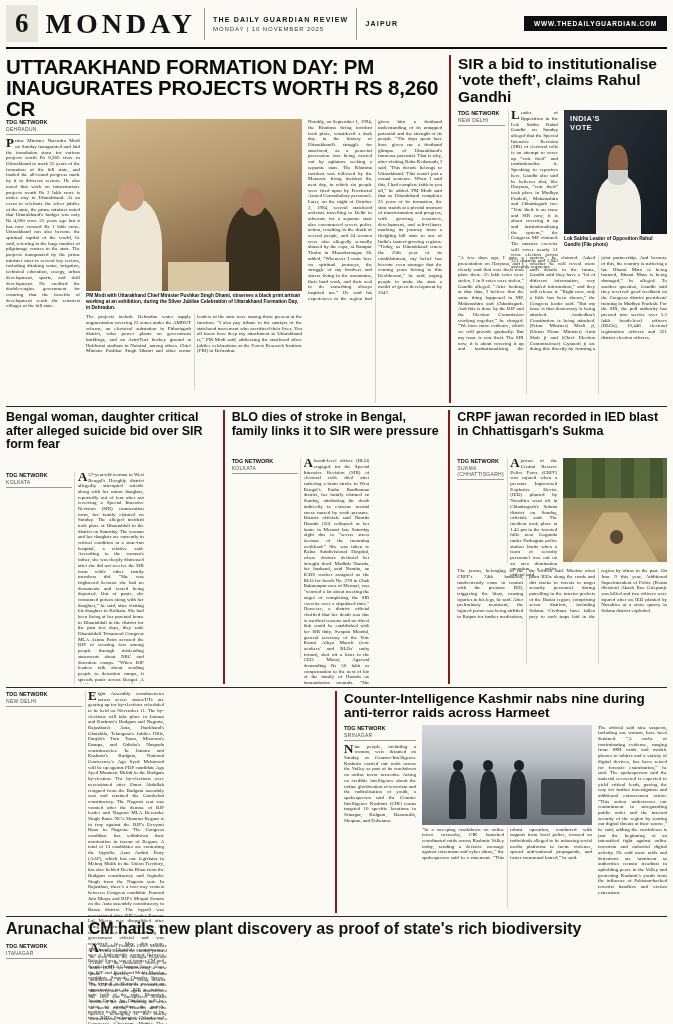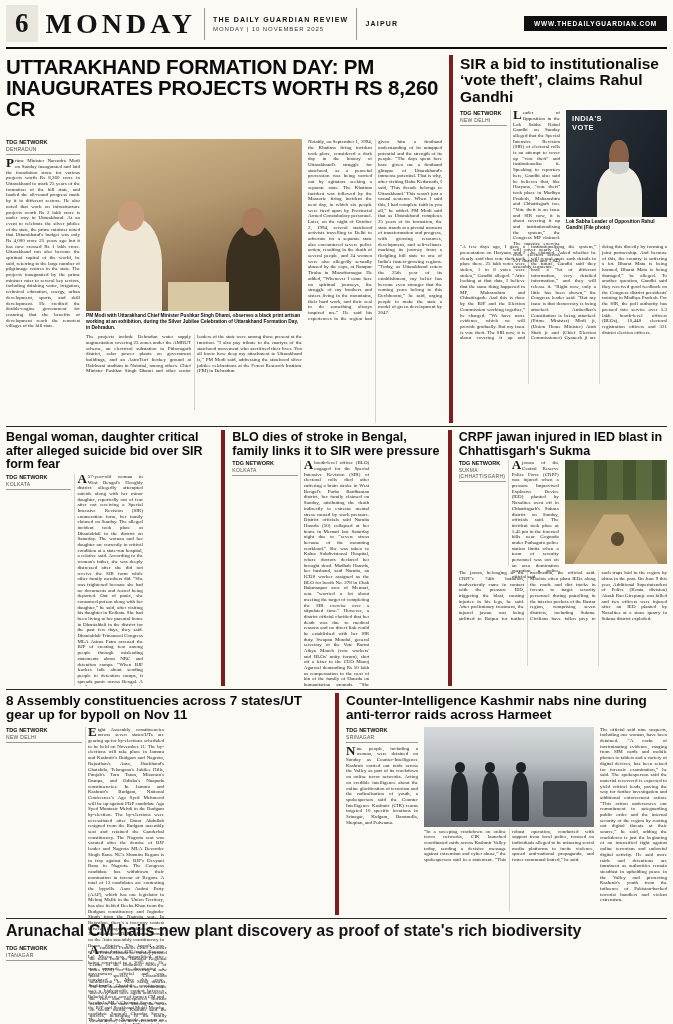--- a/index.html
+++ b/index.html
@@ -16,58 +16,58 @@
   .mh-info .pname{font:700 7px "Liberation Sans",sans-serif;letter-spacing:1.2px}
   .mh-info .pdate{font:6px "Liberation Sans",sans-serif;letter-spacing:.9px;color:#3a3a3a;margin-top:3px}
   .city{font:700 7px "Liberation Sans",sans-serif;letter-spacing:1.2px}
   .web{margin-left:auto;background:#101010;color:#fff;font:700 6.5px "Liberation Sans",sans-serif;
        letter-spacing:.8px;padding:4px 10px;align-self:center}
 
   
   .band{border-bottom:1px solid #2a2a2a;padding:3px 0;display:flex;gap:7px}
   .band:last-child{border-bottom:none}
   h1,h2,h3,h4{font-family:"Liberation Sans",sans-serif;color:#0c0c0c}
-  h1{font-size:20.5px;line-height:1.03;font-weight:800;letter-spacing:-.2px;margin:1px 0 20px}
+  h1{font-size:20.5px;line-height:1.03;font-weight:800;letter-spacing:-.2px;margin:1px 0 0}
   h2{font-size:15.5px;line-height:1.06;font-weight:800;margin:1px 0 5px}
-  h3{font-size:12.5px;line-height:1.08;font-weight:800;margin:1px 0 2px}
+  h3{font-size:12.5px;line-height:1.08;font-weight:800;margin:1px 0 20px}
   h4{font-size:13.5px;line-height:1.07;font-weight:800;margin:1px 0 4px}
   .h-bottom{font-size:16px;line-height:1.05;font-weight:800;margin:1px 0 5px;font-family:"Liberation Sans",sans-serif}
   .byline{font:700 5.5px "Liberation Sans",sans-serif;text-transform:uppercase;
           border-bottom:.6px solid #9c9c96;padding-bottom:2px;margin-bottom:3px;break-inside:avoid}
   .byline .loc{display:block;font-weight:400;font-size:5px;color:#50504c;margin-top:1px;letter-spacing:.3px}
   .btext{font-size:5px;line-height:1.14;text-align:justify;color:#1d1d1b;overflow:hidden}
   .dropcap::first-letter{float:left;font:700 13px/10px "Liberation Serif",serif;padding-right:1px}
   .cols2{column-count:2;column-gap:6px;column-rule:.5px solid #d7d4c9}
   .cols3{column-count:3;column-gap:6px;column-rule:.5px solid #d7d4c9}
   .cols4{column-count:4;column-gap:6px;column-rule:.5px solid #d7d4c9}
   .cols8{column-count:8;column-gap:6px;column-rule:.5px solid #d7d4c9}
   .caption{font:700 4.8px/1.25 "Liberation Sans",sans-serif;color:#0e0e0e;margin:2px 0 3px}
   .photo{position:relative;overflow:hidden;background:#8d8d8d}
-  .divL{border-left:4px solid #7f1d1d;padding-left:7px}
+  .divL{border-left:2px solid #7f1d1d;padding-left:7px}
 
   
   .art-utt{flex:0 0 436px}
   .utt-grid{display:flex;gap:6px;height:284px}
   .utt-c1{width:74px}
   .utt-c1 .btext{height:258px}
   .utt-c2{width:216px}
   .utt-c3{flex:1}
   .utt-c3 .btext{height:284px}
   .utt-center-text{height:76px}
   .photo-pm{height:172px;background:linear-gradient(165deg,#d2b88d 0%,#b4986f 40%,#8d704e 72%,#6d553b 100%)}
   .pm-f1{position:absolute;left:7%;bottom:-6%;width:28%;height:60%;background:#efe7d6;border-radius:44% 44% 6% 6%}
   .pm-h1{position:absolute;left:15%;bottom:47%;width:12%;height:17%;background:#c79d7e;border-radius:50%}
   .pm-f2{position:absolute;right:10%;bottom:-6%;width:25%;height:56%;background:#39301f;border-radius:44% 44% 6% 6%}
   .pm-h2{position:absolute;right:17%;bottom:44%;width:11%;height:16%;background:#a87c5d;border-radius:50%}
   .pm-table{position:absolute;left:38%;bottom:0;width:28%;height:17%;background:#d9c8a4}
   .art-sir{flex:1}
   .sir-top{display:flex;gap:6px;margin-bottom:4px}
   .sir-left{width:100px;height:130px}
   .sir-photo-wrap{flex:1}
-  .photo-rahul{height:107px;background:linear-gradient(120deg,#2d343c 0%,#20262d 55%,#151a20 100%)}
+  .photo-rahul{height:124px;background:linear-gradient(120deg,#2d343c 0%,#20262d 55%,#151a20 100%)}
   .poster-text{position:absolute;top:5px;left:6px;color:#f4f4f2;font:800 7.5px/1.15 "Liberation Sans",sans-serif;
                white-space:pre-line;letter-spacing:.4px}
   .rg-torso{position:absolute;left:31%;bottom:-8%;width:44%;height:56%;background:#f1eee5;border-radius:46% 46% 8% 8%}
   .rg-head{position:absolute;left:43%;bottom:42%;width:19%;height:30%;background:#8a6248;border-radius:48%}
   .rg-beard{position:absolute;left:43%;bottom:40%;width:19%;height:12%;background:#cfcfcb;border-radius:0 0 46% 46%}
   .sir-bottom{height:140px}
 
   
   .mid-art{flex:1 1 0;overflow:hidden}
   .flow-bengal{height:212px}
@@ -192,21 +192,21 @@
       <div class="cols3 flow-blo">
         <div class="byline">
           <span>TDG NETWORK</span>
           <span class="loc">KOLKATA</span>
         </div>
         <div class="btext dropcap">A booth-level officer (BLO) engaged for the Special Intensive Revision (SIR) of electoral rolls died after suffering a brain stroke in West Bengal's Purba Bardhaman district, her family claimed on Sunday, attributing the death indirectly to extreme mental stress caused by work pressure. District officials said Namita Hansda (50) collapsed at her home in Memari late Saturday night due to “severe stress because of the mounting workload.” She was taken to Kalna Subdivisional Hospital, where doctors declared her brought dead. Madhab Hansda, her husband, said Namita, an ICDS worker assigned as the BLO for booth No. 278 in Chak Bakmanpur area of Memari, was “worried a lot about meeting the target of completing the SIR exercise over a stipulated time.” However, a district official clarified that her death was due to medical reasons and no direct link could be established with her SIR duty. Swapan Mondal, general secretary of the Vote Karmi Aikya Manch (vote workers' and BLOs' unity forum), shot off a letter to the CEO Manoj Agarwal demanding Rs 50 lakh as compensation to the next of kin of the family of Hansda on humanitarian grounds. “She succumbed to death following excessive pressure of the job; it is the responsibility of the EC to stand by her family on compassionate grounds,” the forum said. Several BLO associations in the state have been complaining of immense work pressure in completing the house-to-house enumeration within the stipulated deadline, with many seeking an extension of the timeline for the revision exercise.</div>
       </div>
     </article>
 
     <article class="mid-art divL">
-      <h3>CRPF jawan injured in IED blast in Chhattisgarh's Sukma</h3>
+      <h3>CRPF jawan recorded in IED blast in Chhattisgarh's Sukma</h3>
       <div class="crpf-top">
         <div class="crpf-left cols2">
           <div class="byline">
             <span>TDG NETWORK</span>
             <span class="loc">SUKMA (CHHATTISGARH)</span>
           </div>
           <div class="btext dropcap">A jawan of the Central Reserve Police Force (CRPF) was injured when a pressure Improvised Explosive Device (IED) planted by Naxalites went off in Chhattisgarh's Sukma district on Sunday, officials said. The incident took place at 1.45 pm in the forested hills near Gogunda under Puthagufa police station limits when a team of security personnel was out on an area domination operation, a police official said.</div>
         </div>
         <div class="crpf-photo-wrap">
           <div class="photo photo-sukma">
@@ -215,21 +215,20 @@
             <div class="sk-crater"></div>
           </div>
         </div>
       </div>
       <div class="btext cols3 crpf-bottom">The jawan, belonging to the CRPF's 74th battalion, inadvertently came in contact with the pressure IED, triggering the blast, causing injuries in his legs, he said. After preliminary treatment, the injured jawan was being airlifted to Raipur for further medication, the official said. Maoists often plant IEDs along the roads and dirt tracks in forests to target security personnel during patrolling in the interior pockets of the Bastar region, comprising seven districts, including Sukma. Civilians have fallen prey to such traps laid in the region by ultras in the past. On June 9 this year, Additional Superintendent of Police (Konta division) Akash Rao Girepunje was killed and two officers were injured after an IED planted by Naxalites at a stone quarry in Sukma district exploded.</div>
     </article>
   </section>
 
   <section class="band">
     <article class="art-bypolls">
-      <h4>8 Assembly constituencies across 7 states/UT gear up for bypoll on Nov 11</h4>
       <div class="cols4 byp-flow">
         <div class="byline">
           <span>TDG NETWORK</span>
           <span class="loc">NEW DELHI</span>
         </div>
         <div class="btext dropcap">Eight Assembly constituencies across seven states/UTs are gearing up for by-elections scheduled to be held on November 11. The by-elections will take place in Jammu and Kashmir's Budgam and Nagrota, Rajasthan's Anta, Jharkhand's Ghatshila, Telangana's Jubilee Hills, Punjab's Tarn Taran, Mizoram's Dampa, and Odisha's Nuapada constituencies. In Jammu and Kashmir's Budgam, National Conference's Aga Syed Mehmood will be up against PDP candidate Aga Syed Muntazir Mehdi in the Budgam by-election. The by-elections were necessitated after Omar Abdullah resigned from the Budgam assembly seat and retained the Ganderbal constituency. The Nagrota seat was vacated after the demise of BJP leader and Nagrota MLA Devender Singh Rana. NC's Shamim Begum is in fray against the BJP's Devyani Rana in Nagrota. The Congress candidate has withdrawn their nomination in favour of Begum. A total of 13 candidates are contesting the bypolls. Aam Aadmi Party (AAP), which has one legislator in Mehraj Malik in the Union Territory, has also fielded Deeba Khan from the Budgam constituency and Joginder Singh from the Nagrota seat. In Rajasthan, there's a two-way contest between Congress candidate Pramod Jain Bhaya and BJP's Morpal Suman on the Anta assembly constituency in Baran district. The bypoll was necessitated after BJP leader Kanwar Lal Meena was disqualified after being convicted in a 2005 case. He was accused of threatening a government official and was convicted in May this year. Jharkhand's Ghatshila constituency sees a high-profile contest between Babulal Soren, son of former CM and Seraikela MLA Champai Soren, from the BJP and Jharkhand Mukti Morcha candidate Somesh Chandra Soren. The by-poll in Nuapada presents an opportunity for the BJP to further gain hold of the state. Bharatiya Janata Party's Jay Dholakia will be vying to strengthen the party's position in the state's assembly as he faces BJD's Snehangini Chhuria and Congress's Ghasiram Majhi. The campaigning for the bypolls in Telangana's Jubilee Hills saw intense political debate between BRS and Congress, who levelled allegations against each other. The contest between Congress's Naveen Yadav, a leader from the Backwards Class (BC), and BRS's Sunitha, Gopinath's widow, is surely one to keep an eye on. In Punjab's Tarn Taran, AAP's Harmeet Singh Sandhu faces Congress's Karanbir Singh Burj, while Mizoram's Dampa will witness a multi-cornered contest among the ZPM, MNF and Congress. Votes will be counted on November 14.</div>
       </div>
     </article>
 
     <article class="art-kashmir divL">

